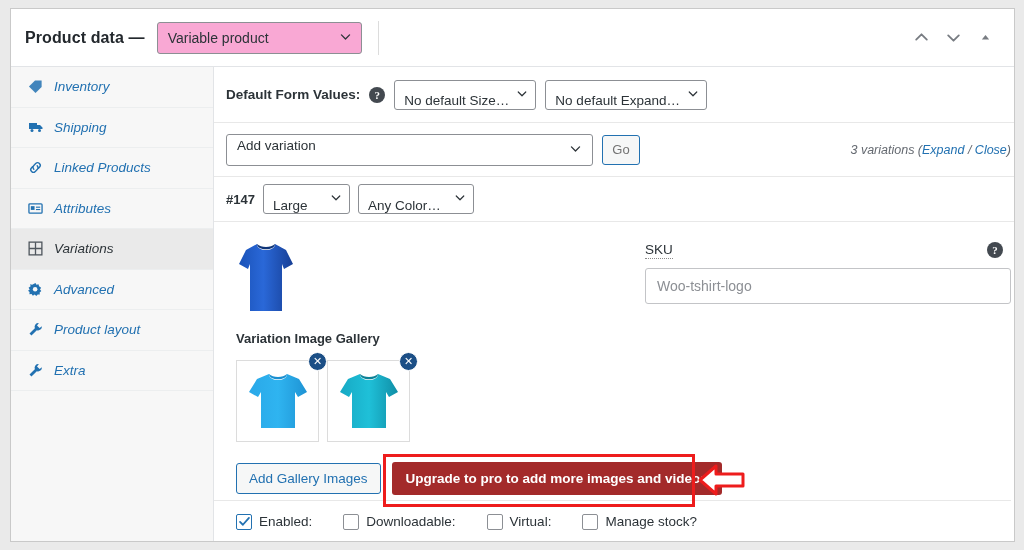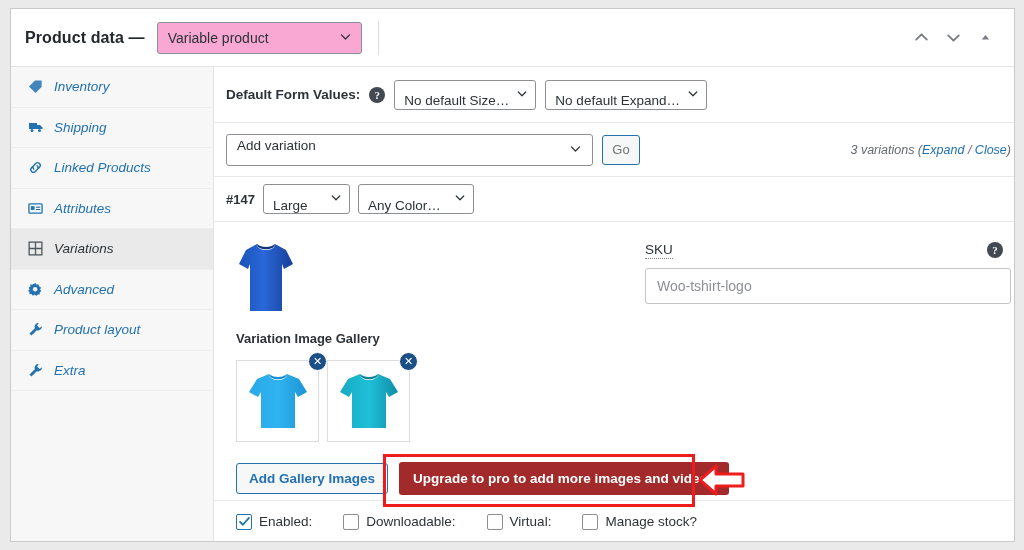--- a/index.html
+++ b/index.html
@@ -187,21 +187,21 @@
     font-family: "DejaVu Sans", sans-serif;
   }
 
   .btn-row { display: flex; align-items: center; margin-top: 20px; position: relative; }
   .add-gallery-btn {
     height: 31px;
     border: 1px solid #2271b1; border-radius: 3px;
     background: #f6f7f7; color: #2271b1;
     font-size: 13.5px;
     display: flex; align-items: center;
-    padding: 12px 12px; cursor: pointer; white-space: nowrap; font-weight: bold;
+    padding: 12px 12px; cursor: pointer; white-space: nowrap;
   }
   .upgrade-btn {
     height: 33px;
     background: #a32a2a; color: #fff;
     border: none; border-radius: 3px;
     font-size: 13.5px; font-weight: bold;
     display: flex; align-items: center;
     padding: 0 14px; cursor: pointer; white-space: nowrap;
   }
 

